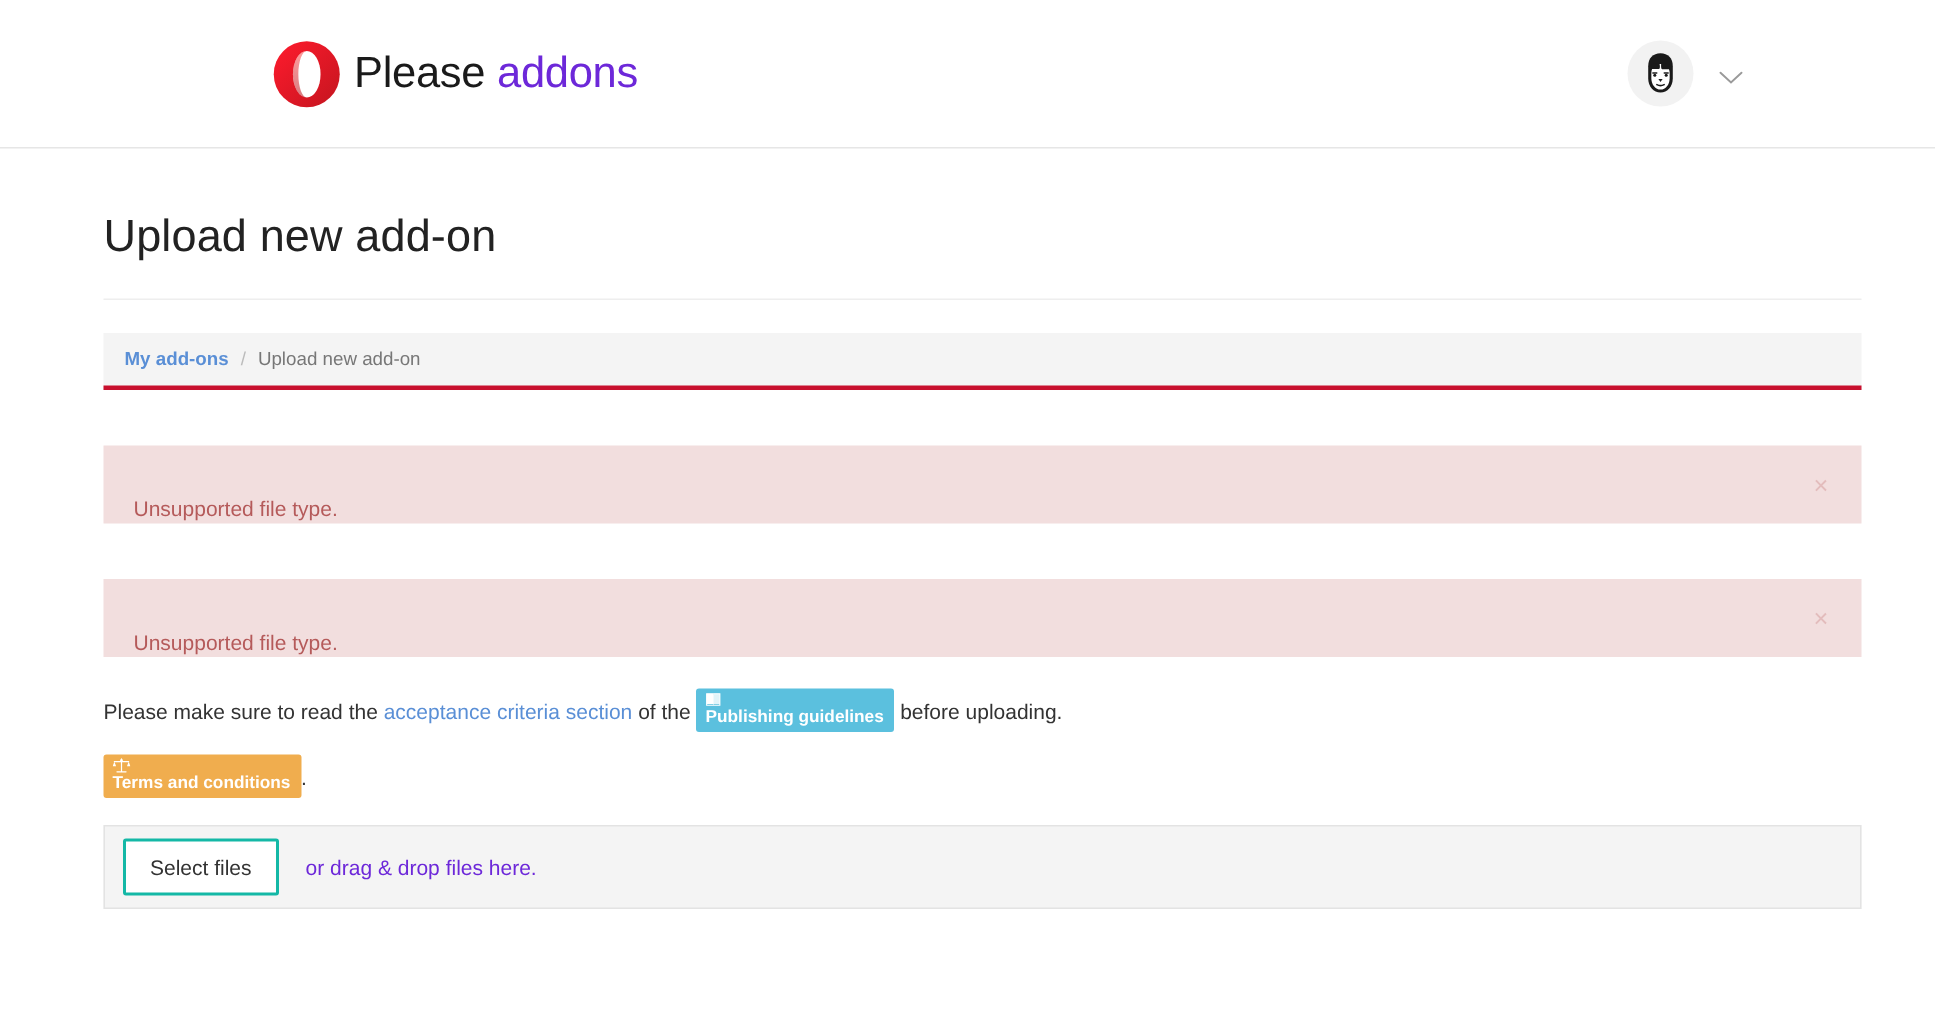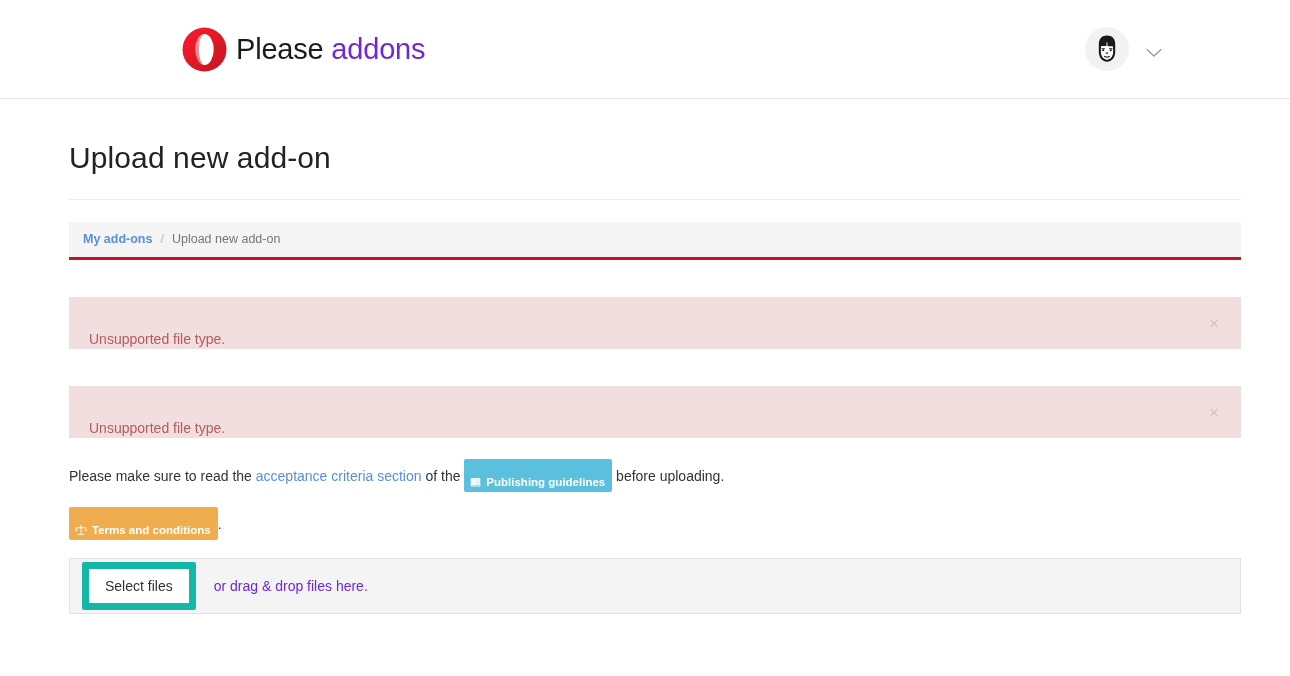--- a/index.html
+++ b/index.html
@@ -189,25 +189,26 @@
   .info-p a.link {
     color: #5a8fd6;
     text-decoration: none;
   }
 
   .badge {
     display: inline-flex;
     color: #ffffff;
     font-size: 11.5px;
     font-weight: bold;
-    padding: 17px 7px 3px 6px;
+    padding: 2px 7px 3px 6px;
     border-radius: 2px;
     text-decoration: none;
     line-height: 13px;
     white-space: nowrap;
+    flex-direction: column;
   }
   .badge .badge-ico {
     margin-right: 5px;
     display: inline-flex;
     align-items: center;
   }
   .badge-blue { background: #5bc0de; }
   .badge-orange { background: #f0ad4e; }
 
   
@@ -215,21 +216,21 @@
     margin-top: 18px;
     background: #f4f4f4;
     border: 1px solid #e3e3e3;
     height: 56px;
     display: flex;
     align-items: center;
     padding-left: 12px;
   }
   .select-files-btn {
     background: #ffffff;
-    border: 7px solid #14b8a6;
+    border: 2px solid #14b8a6;
     border-radius: 2px;
     font-size: 14px;
     color: #333333;
     padding: 8px 16px;
     font-family: "Liberation Sans", sans-serif;
     cursor: pointer;
     line-height: 18px;
   }
   .drop-hint {
     font-size: 14px;

